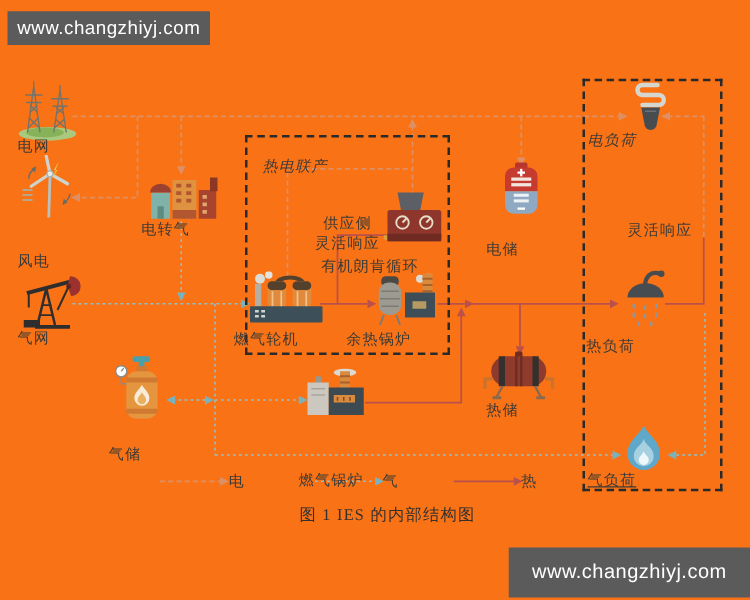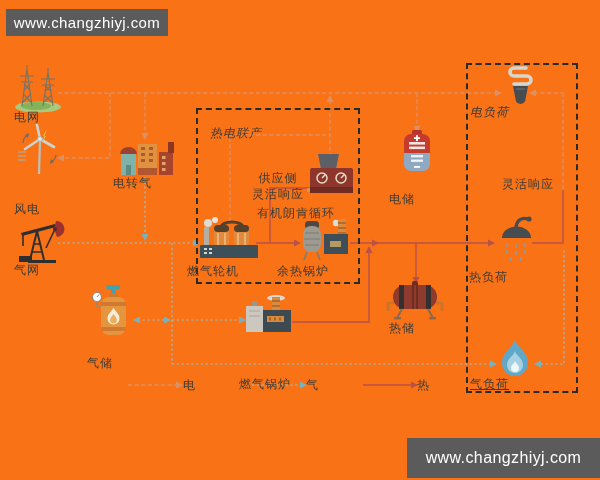--- a/index.html
+++ b/index.html
@@ -321,15 +321,16 @@
   <div class="lbl2" style="left:472px;top:152px;width:112px;">
     <div>灵活响应</div>
   </div>
   <div class="lbl" style="left:469px;top:270px;width:100px;">热负荷</div>
   <div class="lbl" style="left:470px;top:377px;width:100px;text-decoration:underline;">气负荷</div>
 
   <div class="lbl" style="left:183px;top:378px;width:22px;">电</div>
   <div class="lbl" style="left:306px;top:378px;width:22px;">气</div>
   <div class="lbl" style="left:417px;top:378px;width:22px;">热</div>
 
+  <div id="caption">图 1  IES 的内部结构图</div>
 
   <div id="banner-bottom" class="banner">www.changzhiyj.com</div>
 </div>
 
 </body></html>

